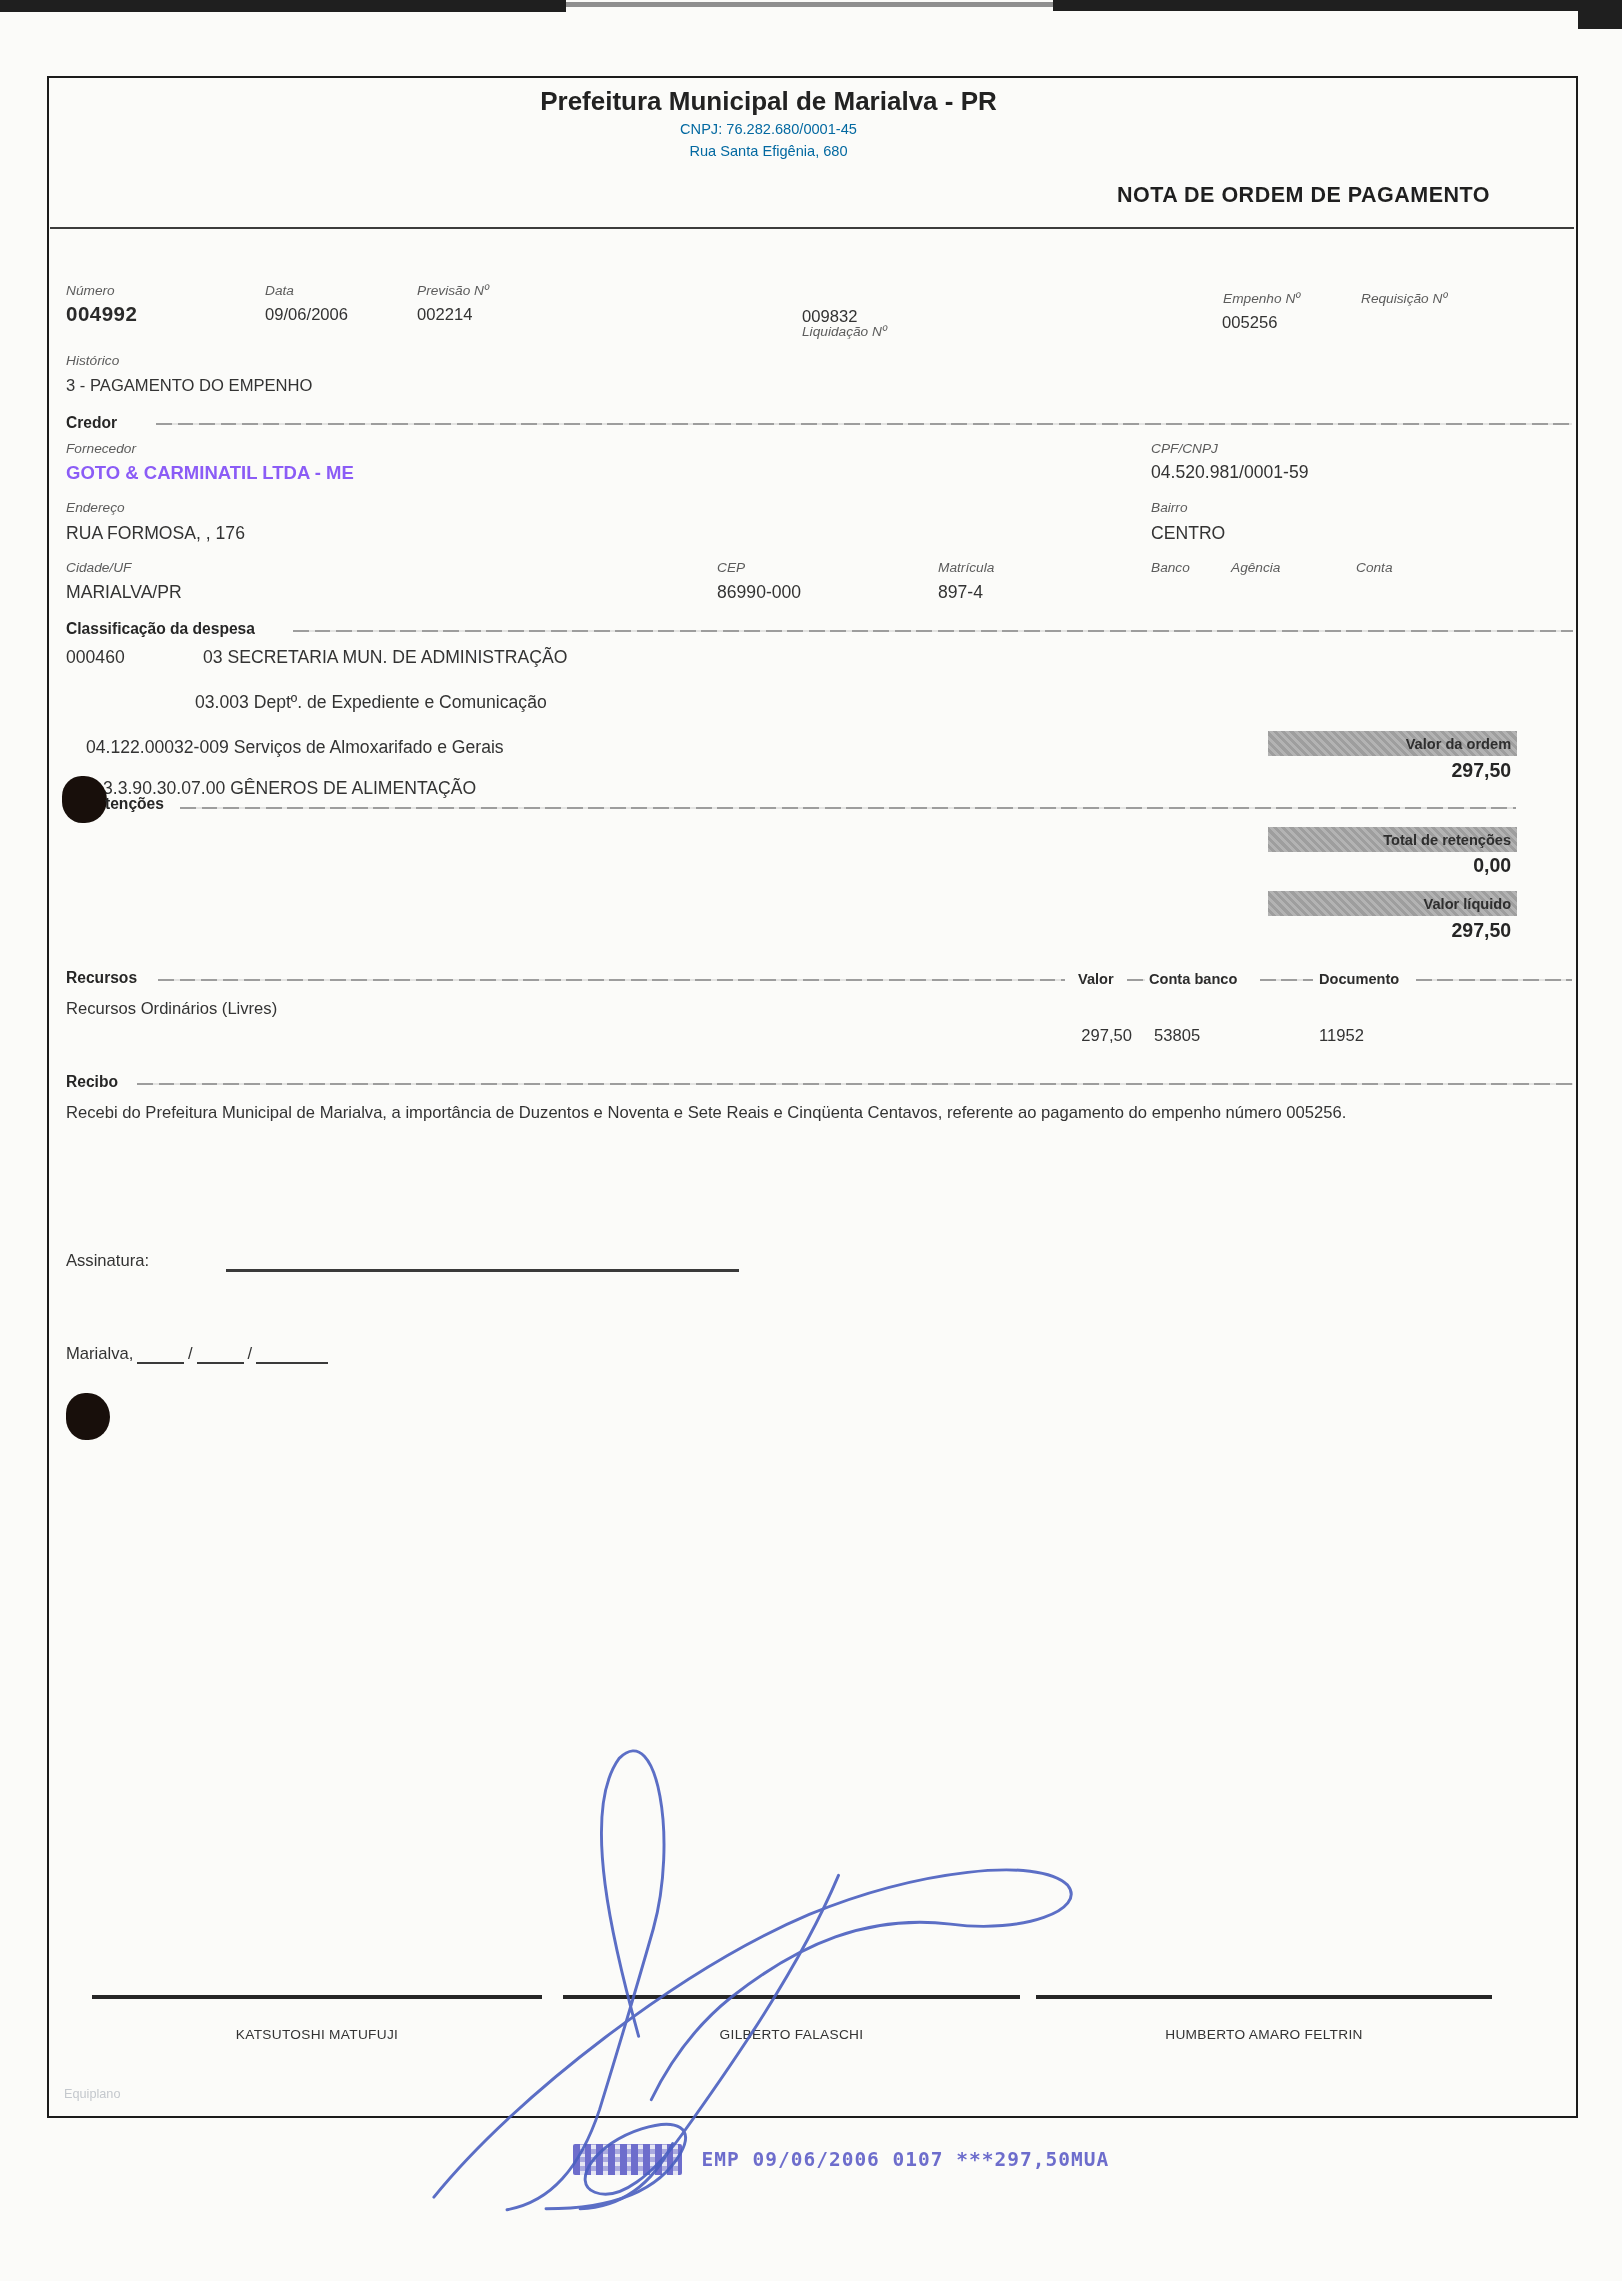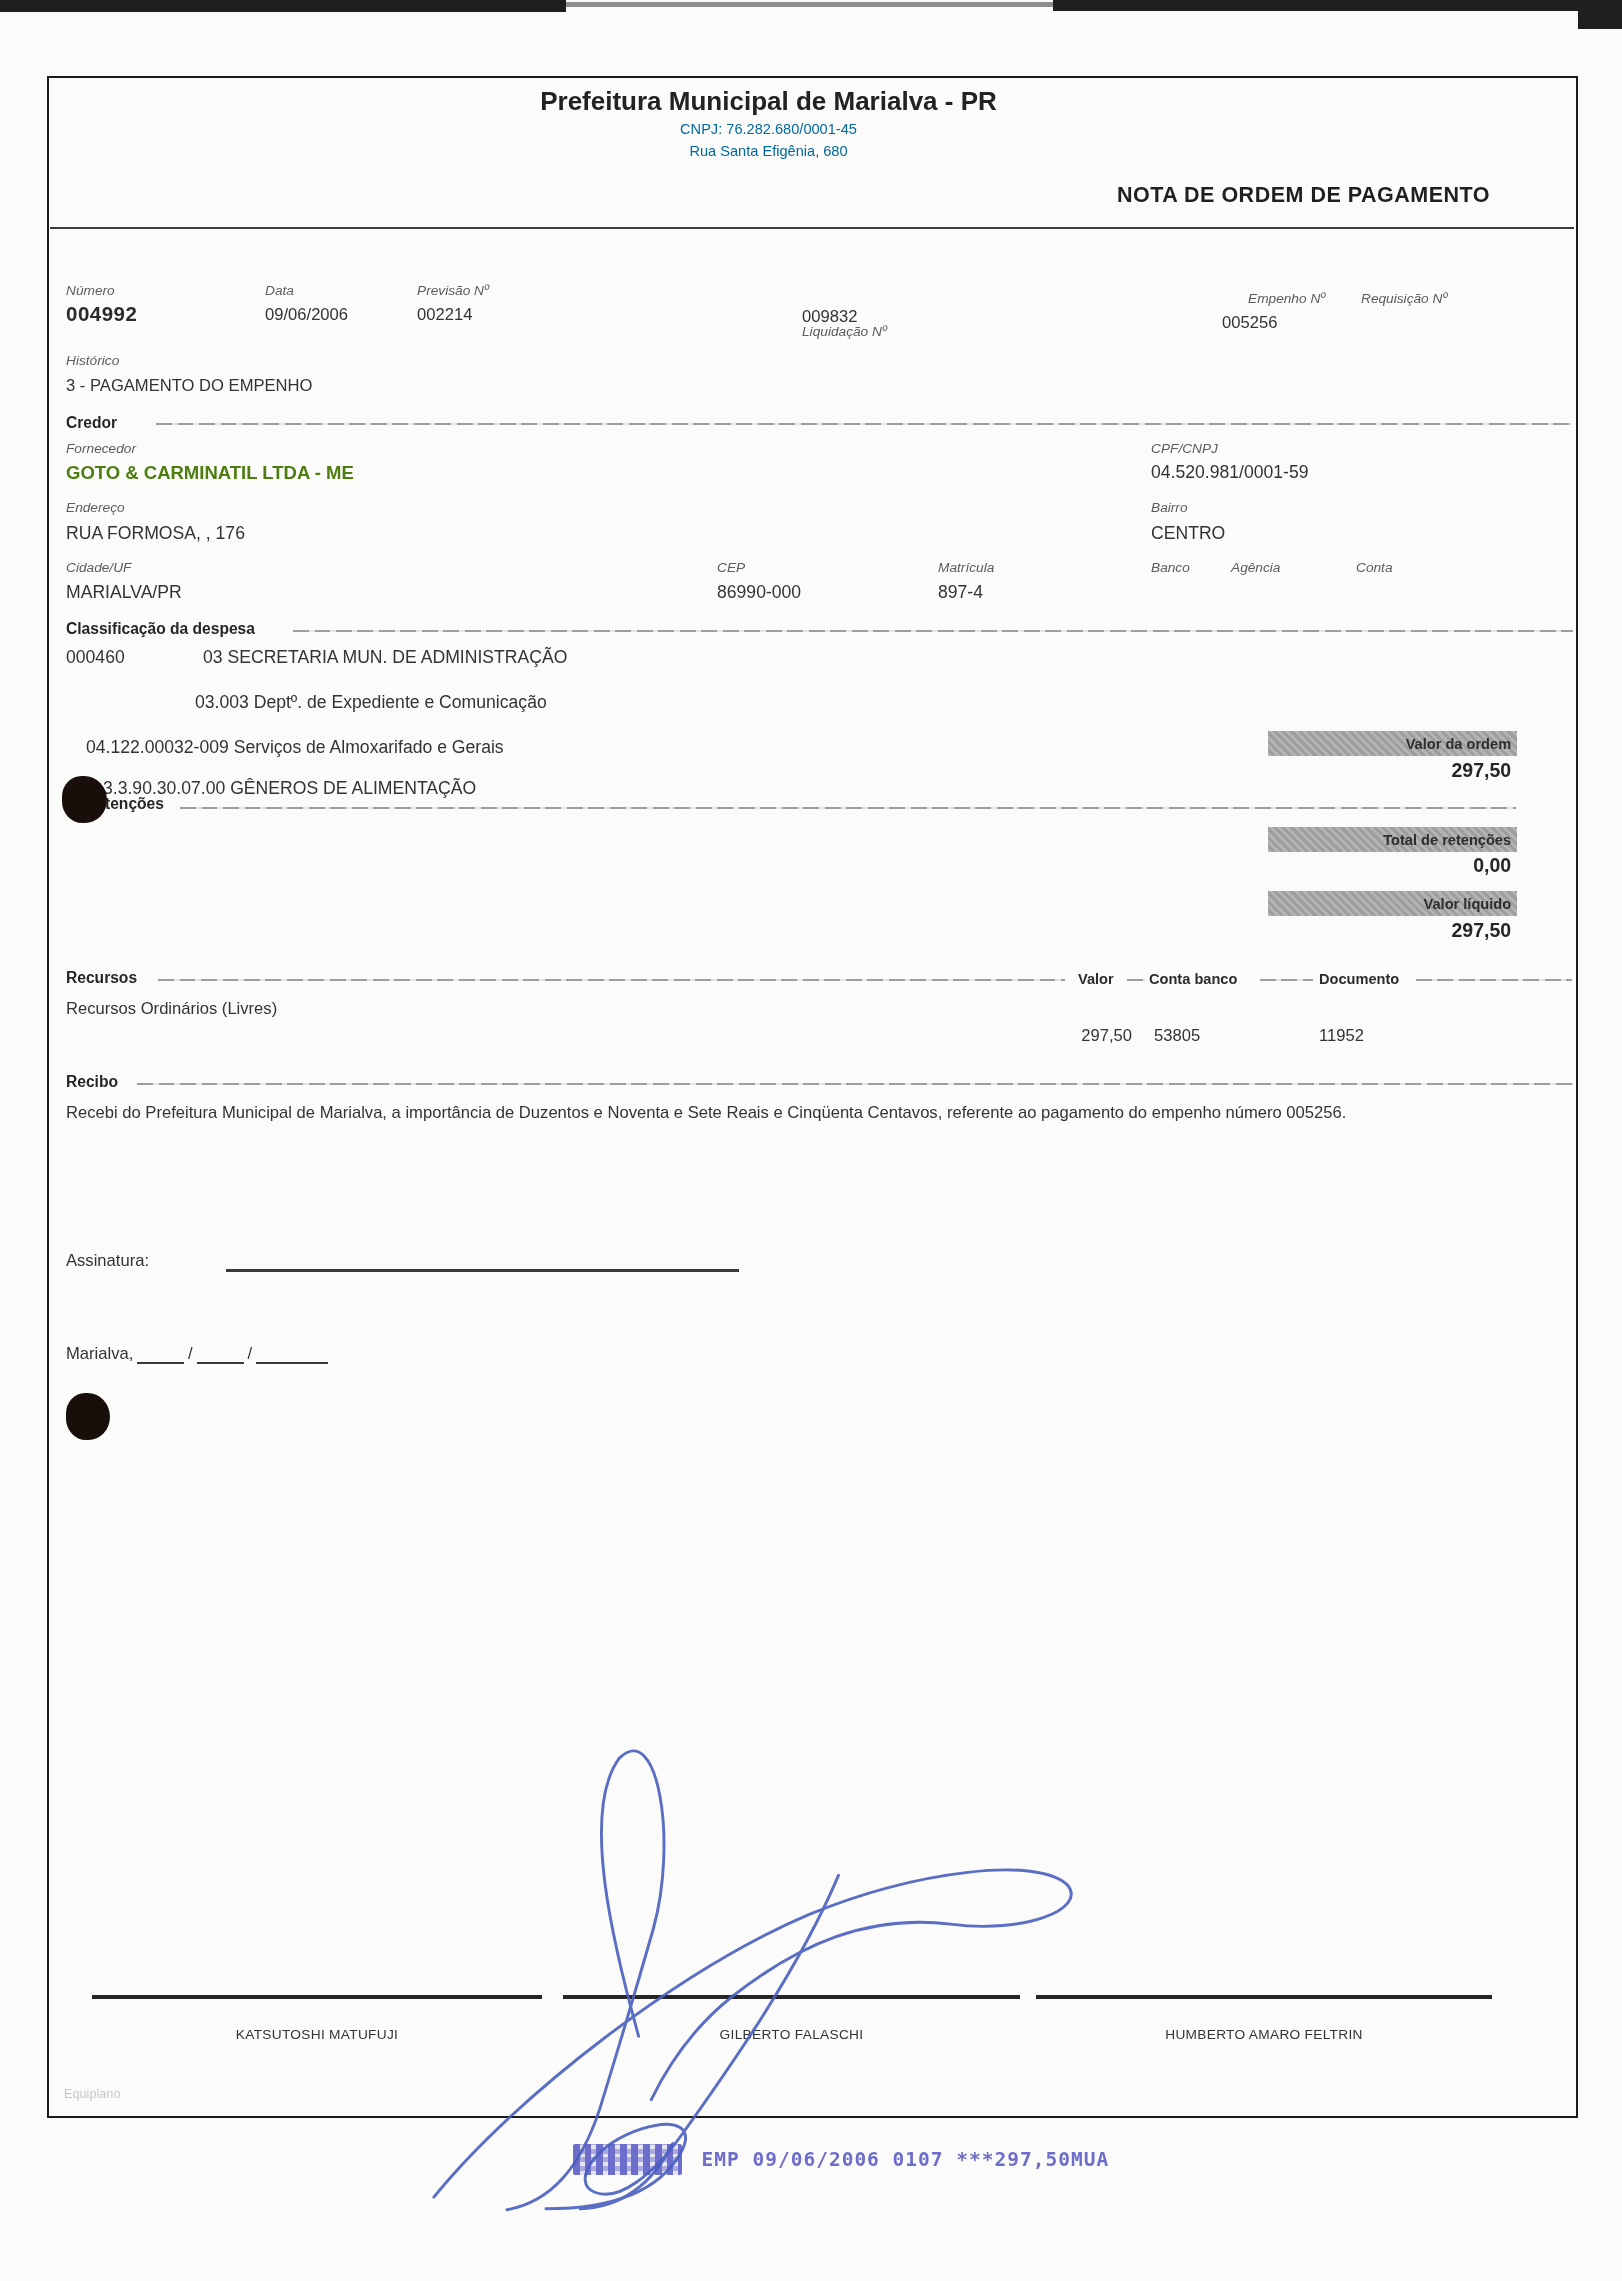--- a/index.html
+++ b/index.html
@@ -24,21 +24,21 @@
   .org-sub{font-size:14.6px;color:#0369a1;}
   .doc-title{font-size:21.5px;font-weight:bold;color:#1f1f1f;letter-spacing:0.5px;text-align:right;}
   .hline{background:#3c3c3c;height:2px;}
   .dashline{
     height:2px;
     background:repeating-linear-gradient(90deg,#9d9d9d 0 15.6px,rgba(157,157,157,.25) 15.6px 21.5px);
   }
   .lbl{font-size:13.7px;font-style:italic;color:#5c5c5c;}
   .val{font-size:16.6px;color:#333;}
   .val-lg{font-size:20.5px;font-weight:bold;color:#2a2a2a;letter-spacing:0.5px;}
-  .val-bold{font-size:18.5px;font-weight:bold;color:#4d7c0f;}
+  .val-bold{font-size:18.5px;font-weight:bold;color:#8b5cf6;}
   .sec-lbl{font-size:15.6px;font-weight:bold;color:#262626;}
   .cls-row{font-size:17.6px;color:#333;}
   .graybar{
     width:249px;height:25px;
     background:repeating-linear-gradient(45deg,#b3b3b3 0 2.9px,#9e9e9e 2.9px 5.9px);
     display:flex;align-items:center;justify-content:flex-end;
     padding-right:5.9px;box-sizing:border-box;
     font-size:14.6px;font-weight:bold;color:#2e2e2e;
   }
   .barval{font-size:19.5px;font-weight:bold;color:#262626;width:249px;text-align:right;padding-right:5.9px;box-sizing:border-box;}
@@ -77,21 +77,21 @@
   <div class="abs hline" style="left:50px;top:227px;width:1524px;"></div>
 
   <div class="abs lbl" style="left:66px;top:283px;">Número</div>
   <div class="abs val-lg" style="left:66px;top:302px;">004992</div>
   <div class="abs lbl" style="left:265px;top:283px;">Data</div>
   <div class="abs val" style="left:265px;top:305px;">09/06/2006</div>
   <div class="abs lbl" style="left:417px;top:283px;">Previsão Nº</div>
   <div class="abs val" style="left:417px;top:305px;">002214</div>
   <div class="abs lbl" style="left:802px;top:296px;margin-top:28px;">Liquidação Nº</div>
   <div class="abs val" style="left:802px;top:307px;">009832</div>
-  <div class="abs lbl" style="left:1248px;top:291px;text-align:center;">Empenho Nº</div>
+  <div class="abs lbl" style="left:1223px;top:291px;text-align:center;">Empenho Nº</div>
   <div class="abs val" style="left:1222px;top:313px;">005256</div>
   <div class="abs lbl" style="left:1361px;top:291px;">Requisição Nº</div>
 
   <div class="abs lbl" style="left:66px;top:353px;">Histórico</div>
   <div class="abs val" style="left:66px;top:376px;">3 - PAGAMENTO DO EMPENHO</div>
 
   <div class="abs sec-lbl" style="left:66px;top:414px;">Credor</div>
   <div class="abs dashline" style="left:156px;top:423px;width:1416px;"></div>
 
   <div class="abs lbl" style="left:66px;top:441px;">Fornecedor</div>

